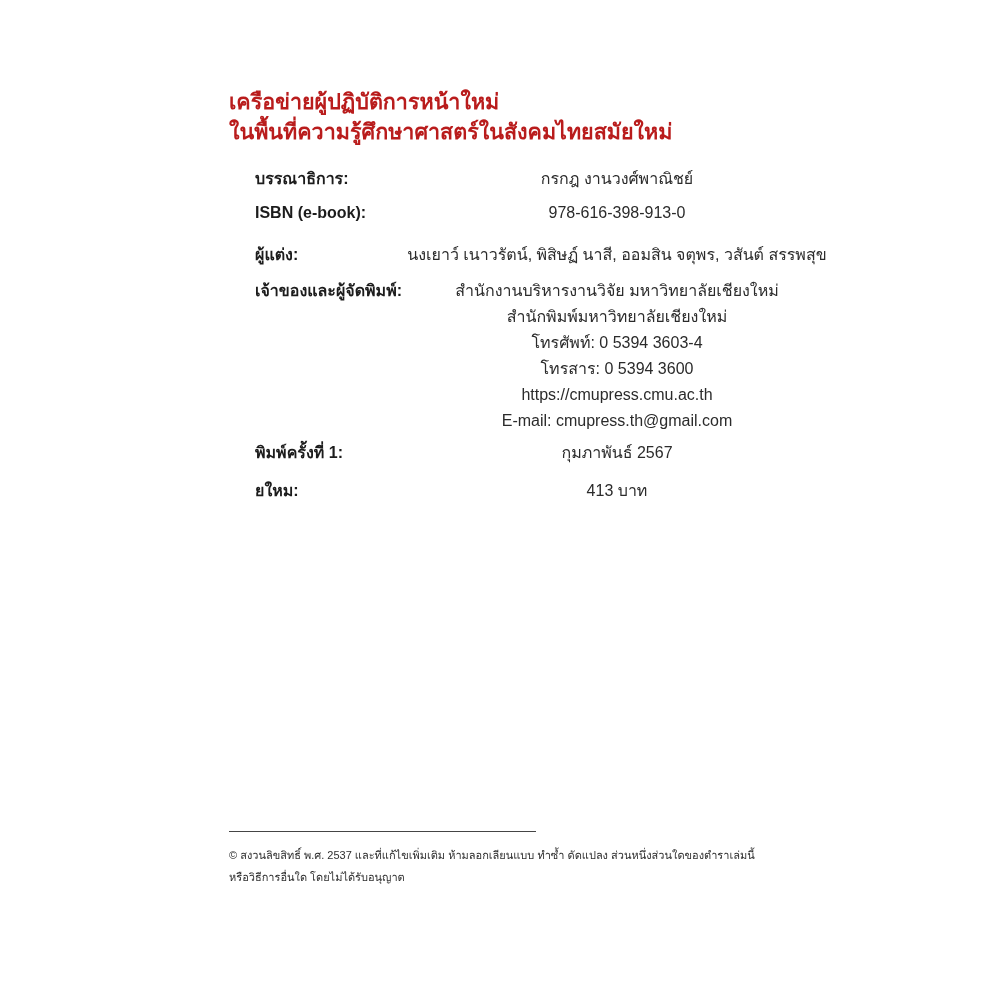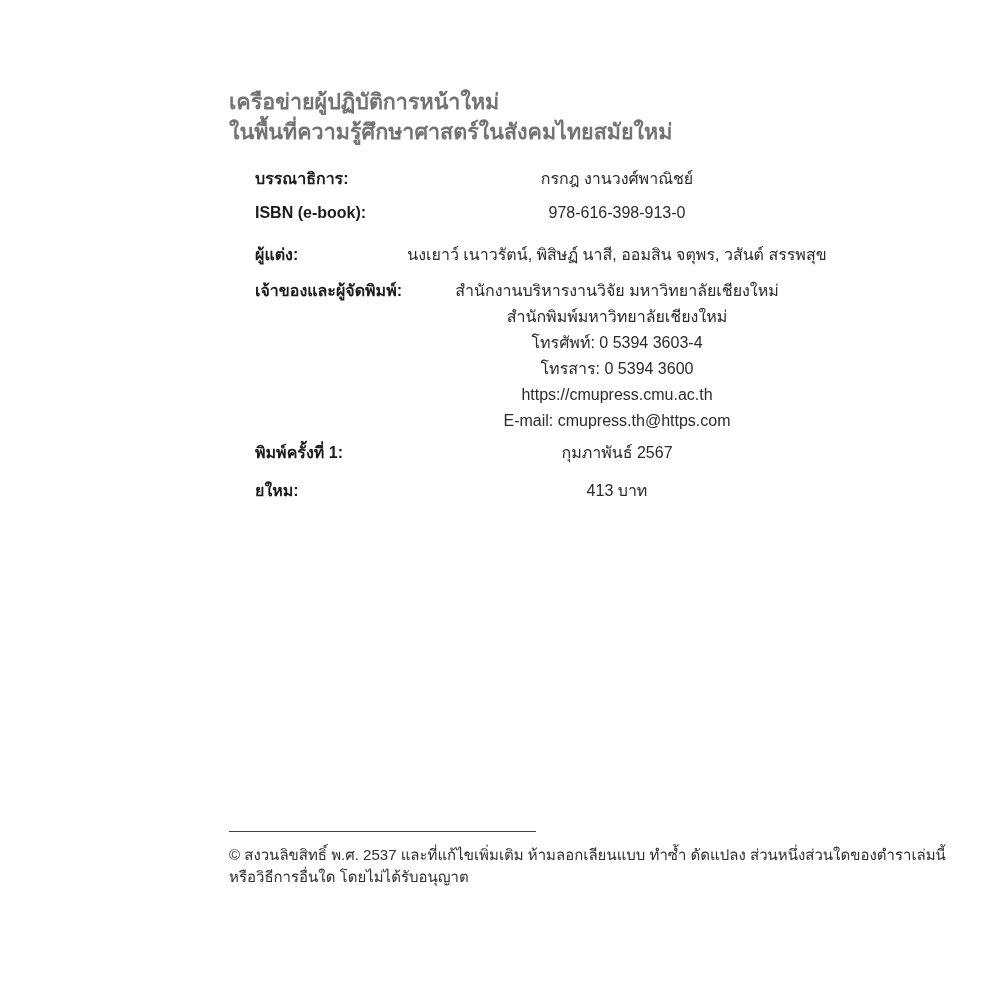--- a/index.html
+++ b/index.html
@@ -13,21 +13,21 @@
     height: 1000px;
     background: #ffffff;
     font-family: "Liberation Sans", "DejaVu Sans", sans-serif;
     overflow: hidden;
   }
   .title-block {
     position: absolute;
     left: 229px;
     top: 87px;
     width: 620px;
-    color: #737373;
+    color: #b91c1c;
     font-size: 21.5px;
     font-weight: 700;
     line-height: 30px;
   }
   .info-block {
     position: absolute;
     left: 229px;
     top: 160px;
     width: 640px;
     color: #2b2b2b;
@@ -73,21 +73,21 @@
     width: 307px;
     height: 0;
     border-top: 1.6px solid #454545;
   }
   .copyright {
     position: absolute;
     left: 229px;
     top: 844px;
     width: 600px;
     color: #2f2f2f;
-    font-size: 15px;
+    font-size: 11px;
     line-height: 22px;
   }
   .copyright .c-line { white-space: nowrap; }
 </style>
 </head>
 <body>
 
 <div class="page">
 
   <div class="title-block">
@@ -113,21 +113,21 @@
     </div>
 
     <div class="info-row r3">
       <div class="info-label">เจ้าของและผู้จัดพิมพ์:</div>
       <div class="info-value multiline">
         <div class="pub-line">สำนักงานบริหารงานวิจัย มหาวิทยาลัยเชียงใหม่</div>
         <div class="pub-line">สำนักพิมพ์มหาวิทยาลัยเชียงใหม่</div>
         <div class="pub-line">โทรศัพท์: 0 5394 3603-4</div>
         <div class="pub-line">โทรสาร: 0 5394 3600</div>
         <div class="pub-line">https://cmupress.cmu.ac.th</div>
-        <div class="pub-line">E-mail: cmupress.th@https.com</div>
+        <div class="pub-line">E-mail: cmupress.th@gmail.com</div>
       </div>
     </div>
 
     <div class="info-row r4">
       <div class="info-label">พิมพ์ครั้งที่ 1:</div>
       <div class="info-value">กุมภาพันธ์ 2567</div>
     </div>
 
     <div class="info-row r5">
       <div class="info-label">ยใหม:</div>

